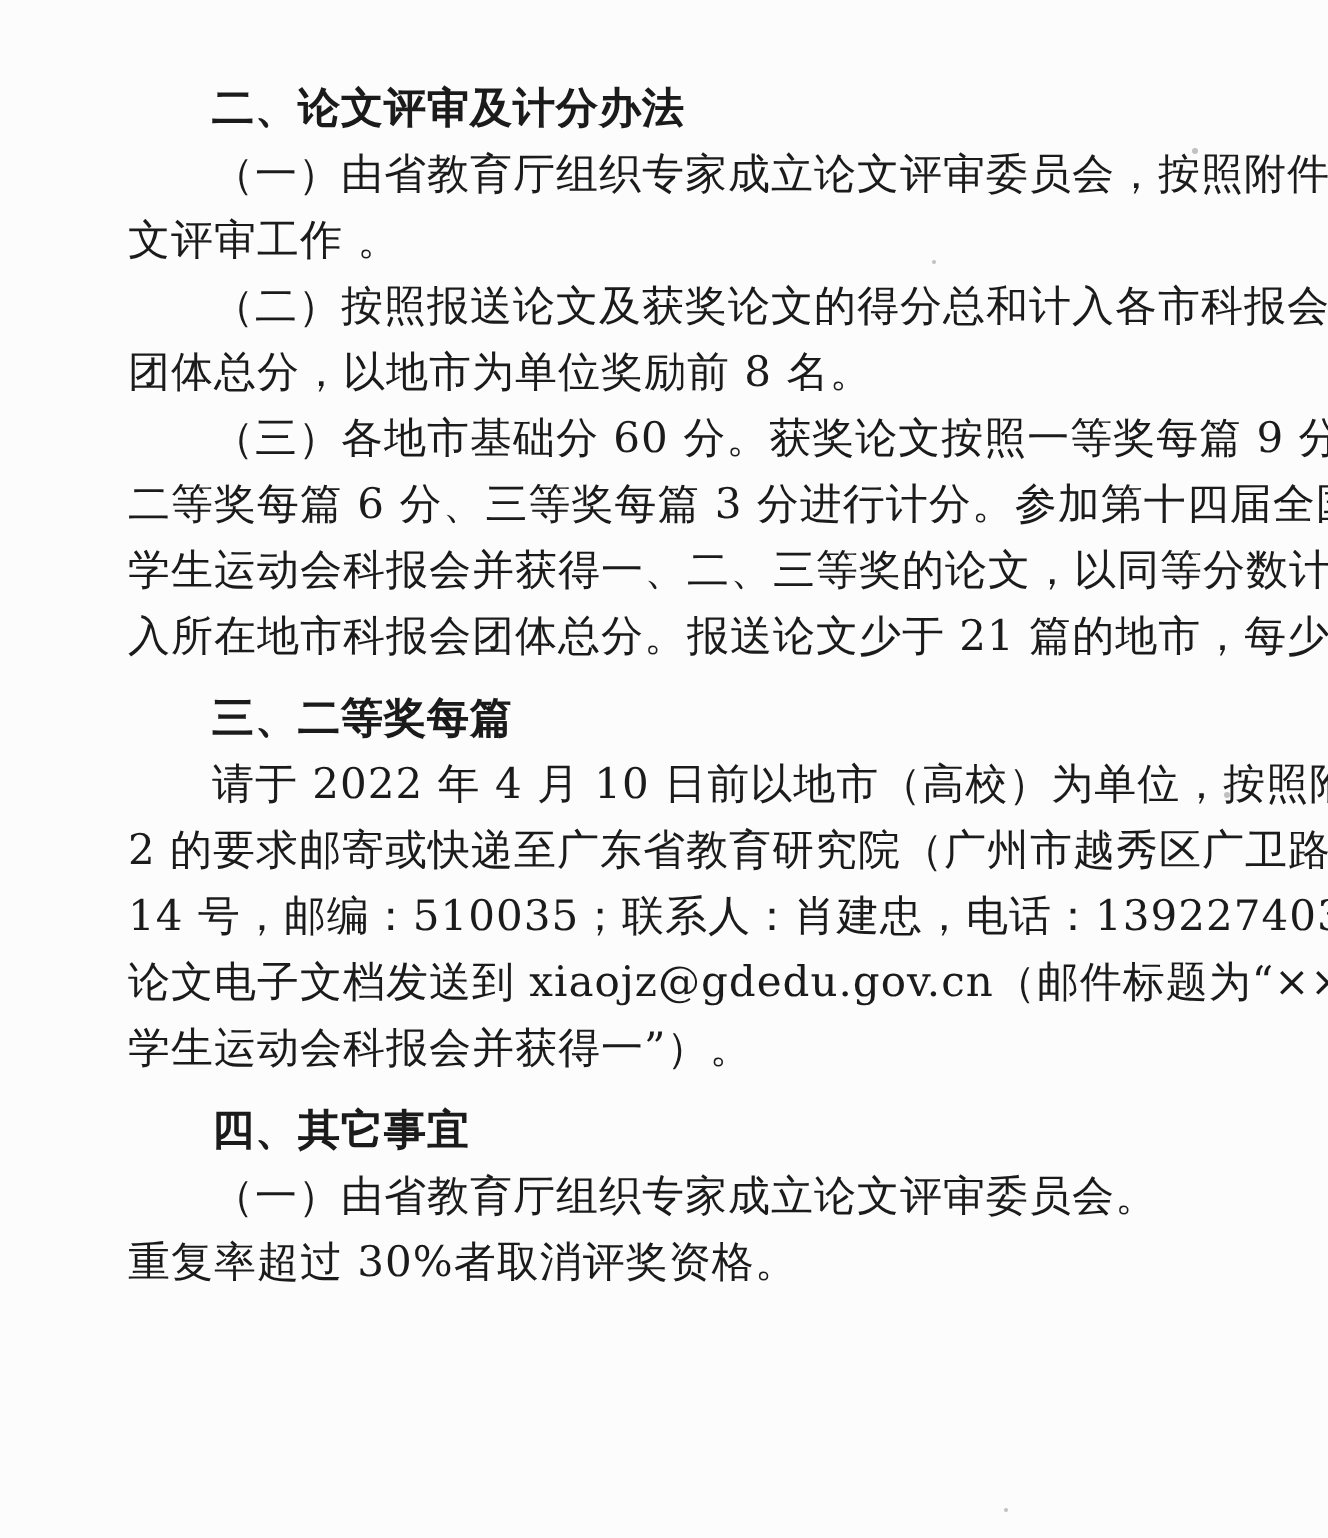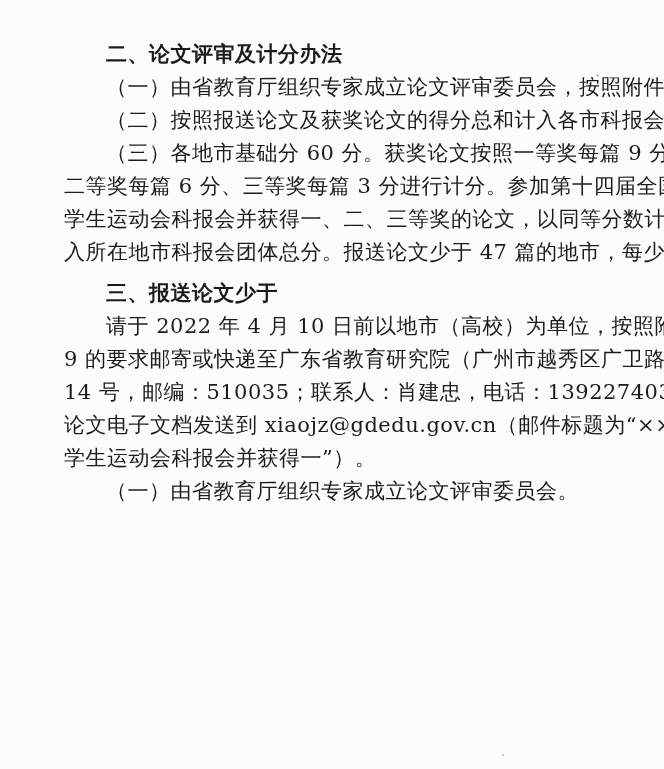--- a/index.html
+++ b/index.html
@@ -43,30 +43,34 @@
   .speck.s3 { left: 466px; top: 130px; width: 2px; height: 2px; }
   .speck.s4 { left: 502px; top: 754px; width: 2px; height: 2px; }
 </style>
 </head>
 <body>
 
 <div class="page">
   <div id="text-block">
       <div class="line heading">二、论文评审及计分办法</div>
       <div class="line first">（一）由省教育厅组织专家成立论文评审委员会，按照附件</div>
+      <div class="line body">文评审工作 。</div>
       <div class="line first">（二）按照报送论文及获奖论文的得分总和计入各市科报会</div>
+      <div class="line body">团体总分，以地市为单位奖励前 8 名。</div>
       <div class="line first">（三）各地市基础分 60 分。获奖论文按照一等奖每篇 9 分、</div>
       <div class="line body">二等奖每篇 6 分、三等奖每篇 3 分进行计分。参加第十四届全国</div>
       <div class="line body">学生运动会科报会并获得一、二、三等奖的论文，以同等分数计</div>
-      <div class="line body">入所在地市科报会团体总分。报送论文少于 47 篇的地市，每少</div>
-      <div class="line heading">三、报送论文少于</div>
+      <div class="line body">入所在地市科报会团体总分。报送论文少于 21 篇的地市，每少</div>
+      <div class="line heading">三、二等奖每篇</div>
       <div class="line first">请于 2022 年 4 月 10 日前以地市（高校）为单位，按照附件</div>
-      <div class="line body">9 的要求邮寄或快递至广东省教育研究院（广州市越秀区广卫路</div>
+      <div class="line body">2 的要求邮寄或快递至广东省教育研究院（广州市越秀区广卫路</div>
       <div class="line body">14 号，邮编：510035；联系人：肖建忠，电话：13922740313）。</div>
       <div class="line body">论文电子文档发送到 xiaojz@gdedu.gov.cn（邮件标题为“××市/</div>
       <div class="line body">学生运动会科报会并获得一”）。</div>
+      <div class="line heading">四、其它事宜</div>
       <div class="line first">（一）由省教育厅组织专家成立论文评审委员会。</div>
+      <div class="line body">重复率超过 30%者取消评奖资格。</div>
     </div>
   <div class="speck s1"></div>
   <div class="speck s2"></div>
   <div class="speck s3"></div>
   <div class="speck s4"></div>
 </div>
 
 </body></html>

